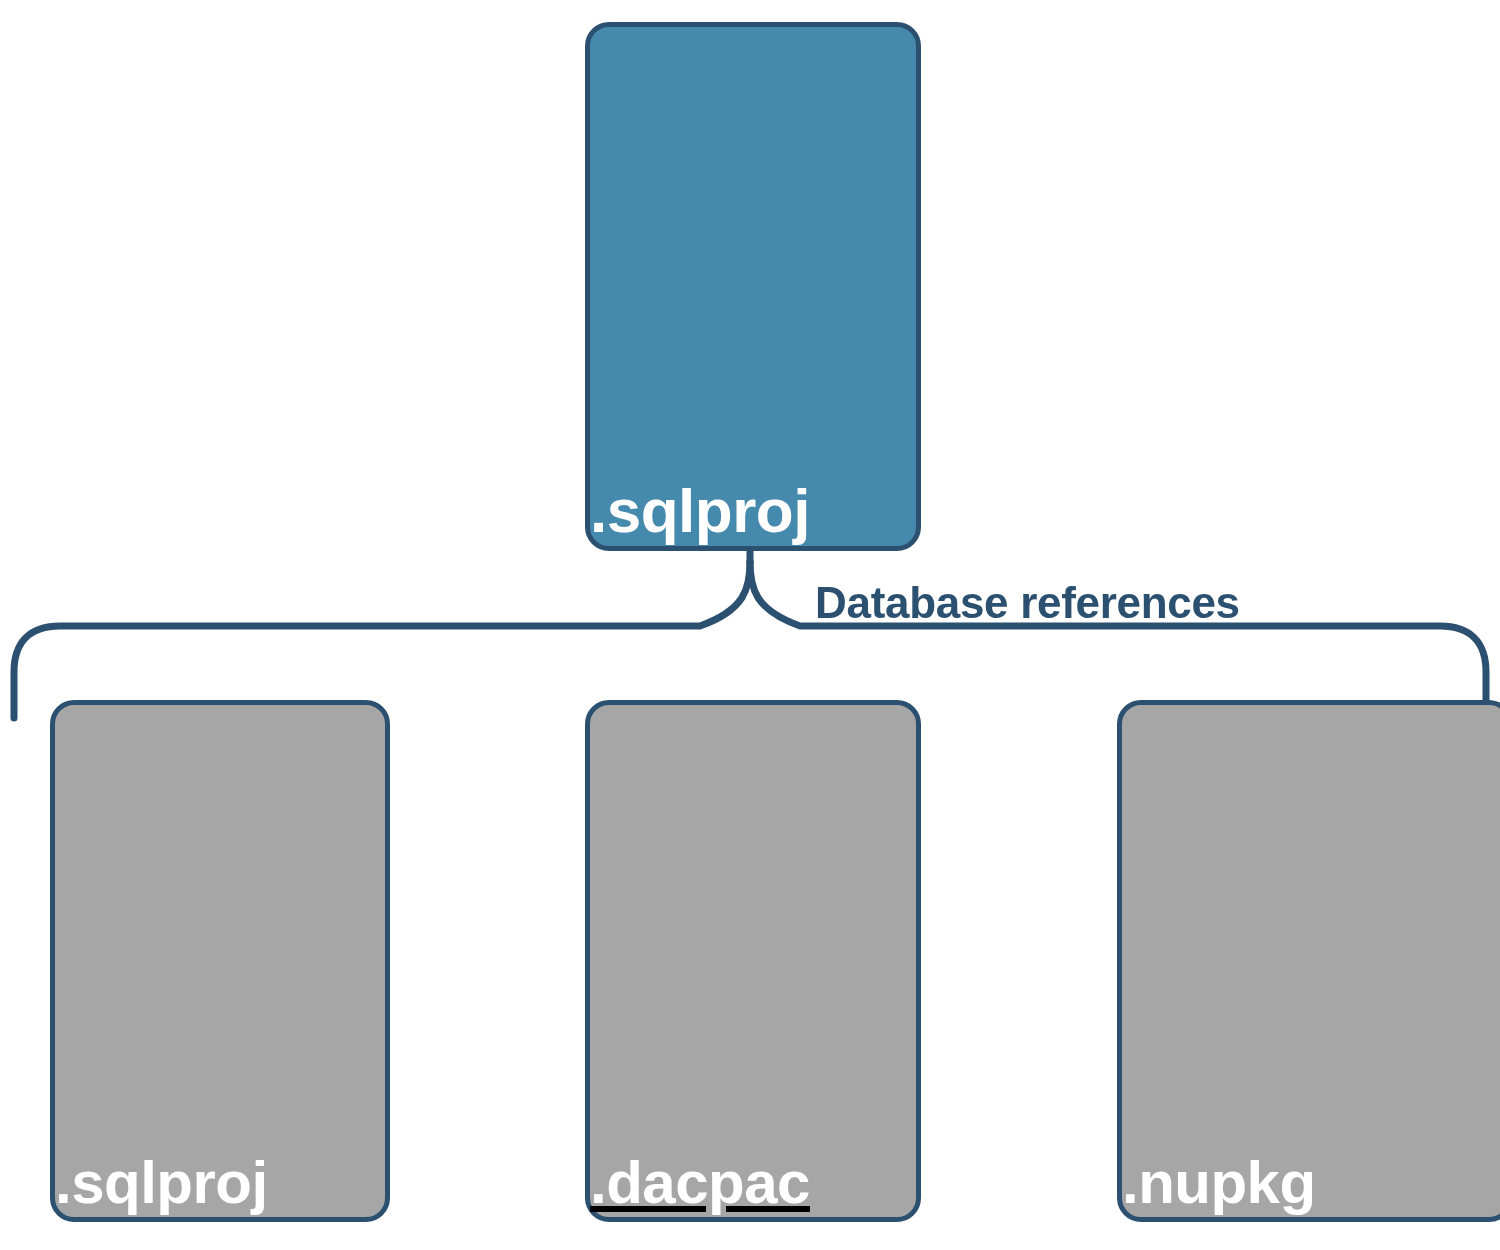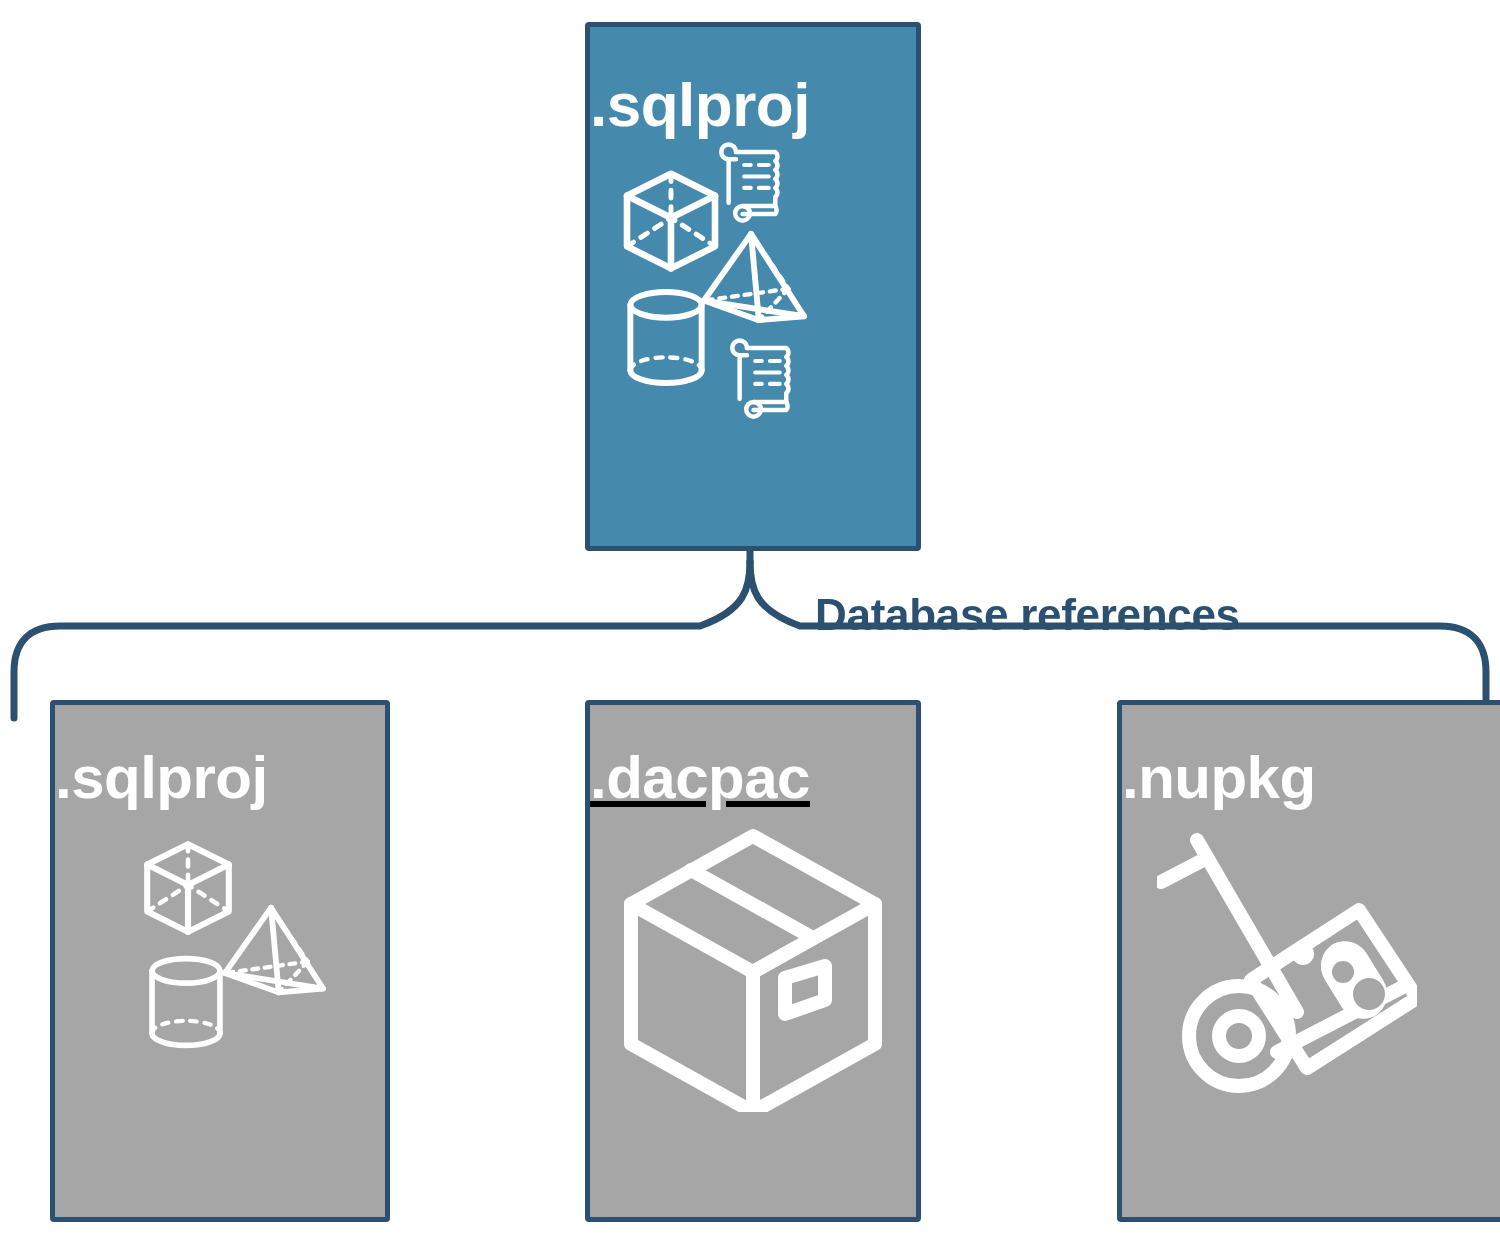--- a/index.html
+++ b/index.html
@@ -16,24 +16,24 @@
     height: 1250px;
     background: #ffffff;
     overflow: hidden;
   }
 
   
   .card {
     position: absolute;
     box-sizing: border-box;
     border: 5px solid #2c5170;
-    border-radius: 4px;
+    border-radius: 24px;
     display: flex;
-    flex-direction: column;
-    align-items: flex-start;
+    flex-direction: row;
+    align-items: flex-end;
   }
   .card.primary {
     background: #4589ad;
   }
   .card.secondary {
     background: #a6a6a6;
   }
   .card-title {
     color: #ffffff;
     font-weight: bold;
@@ -102,21 +102,20 @@
   #bracket-label {
     position: absolute;
     left: 815px;
     top: 578px;
     color: #2c5170;
     font-size: 44px;
     font-weight: bold;
     letter-spacing: -0.3px;
     white-space: nowrap;
     user-select: none;
-    margin-top: 12px;
   }
 </style>
 </head>
 <body>
 
 <div id="canvas">
 
   <div class="card primary" id="card-sqlproj-top">
     <div class="card-title">.sqlproj</div>
     <div class="card-icons">

